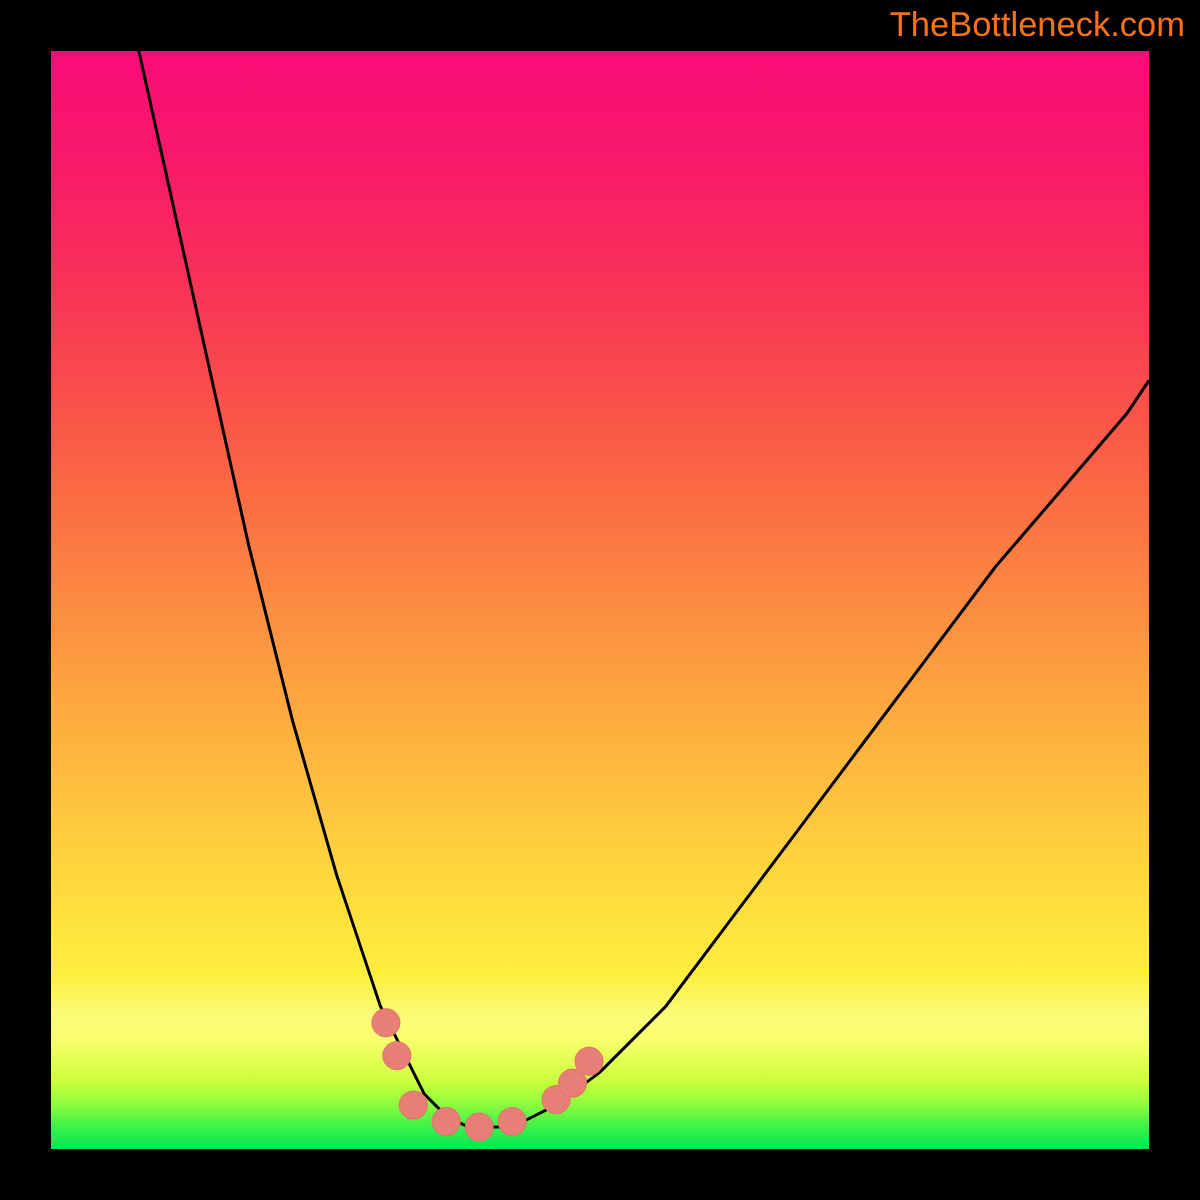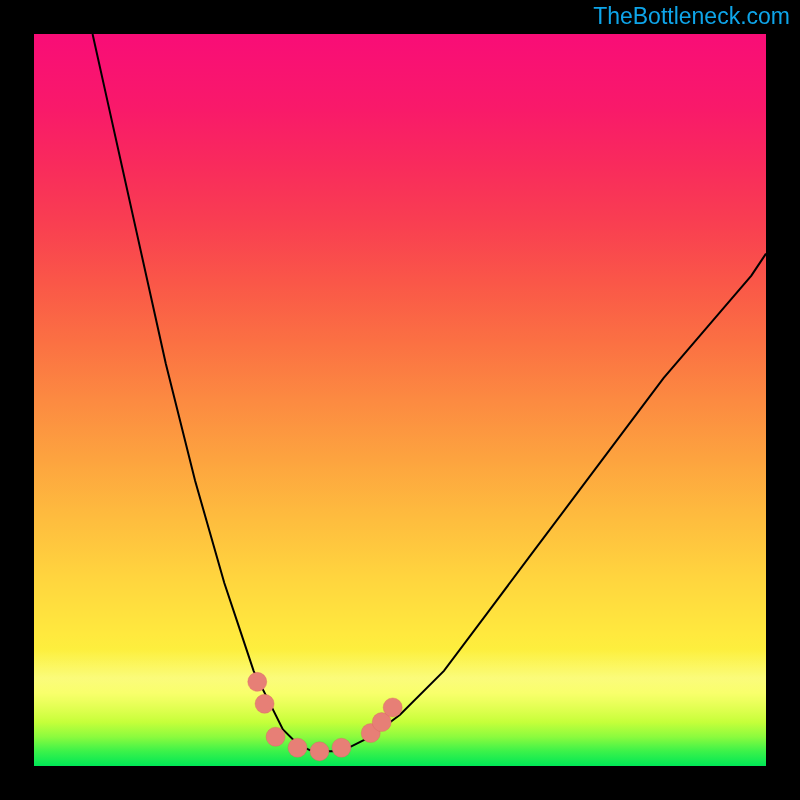--- a/index.html
+++ b/index.html
@@ -63,21 +63,21 @@
     left: 0; top: 0;
     width: 100%;
     height: 100%;
     overflow: visible;
   }
 
   .watermark {
     position: absolute;
     top: 3px;
     right: 10px;
-    color: #0ea5e9;
+    color: #f97316;
     font-size: 23px;
     font-weight: 500;
     letter-spacing: 0px;
     user-select: none;
   }
 </style>
 </head>
 <body>
 
 <div class="frame">

